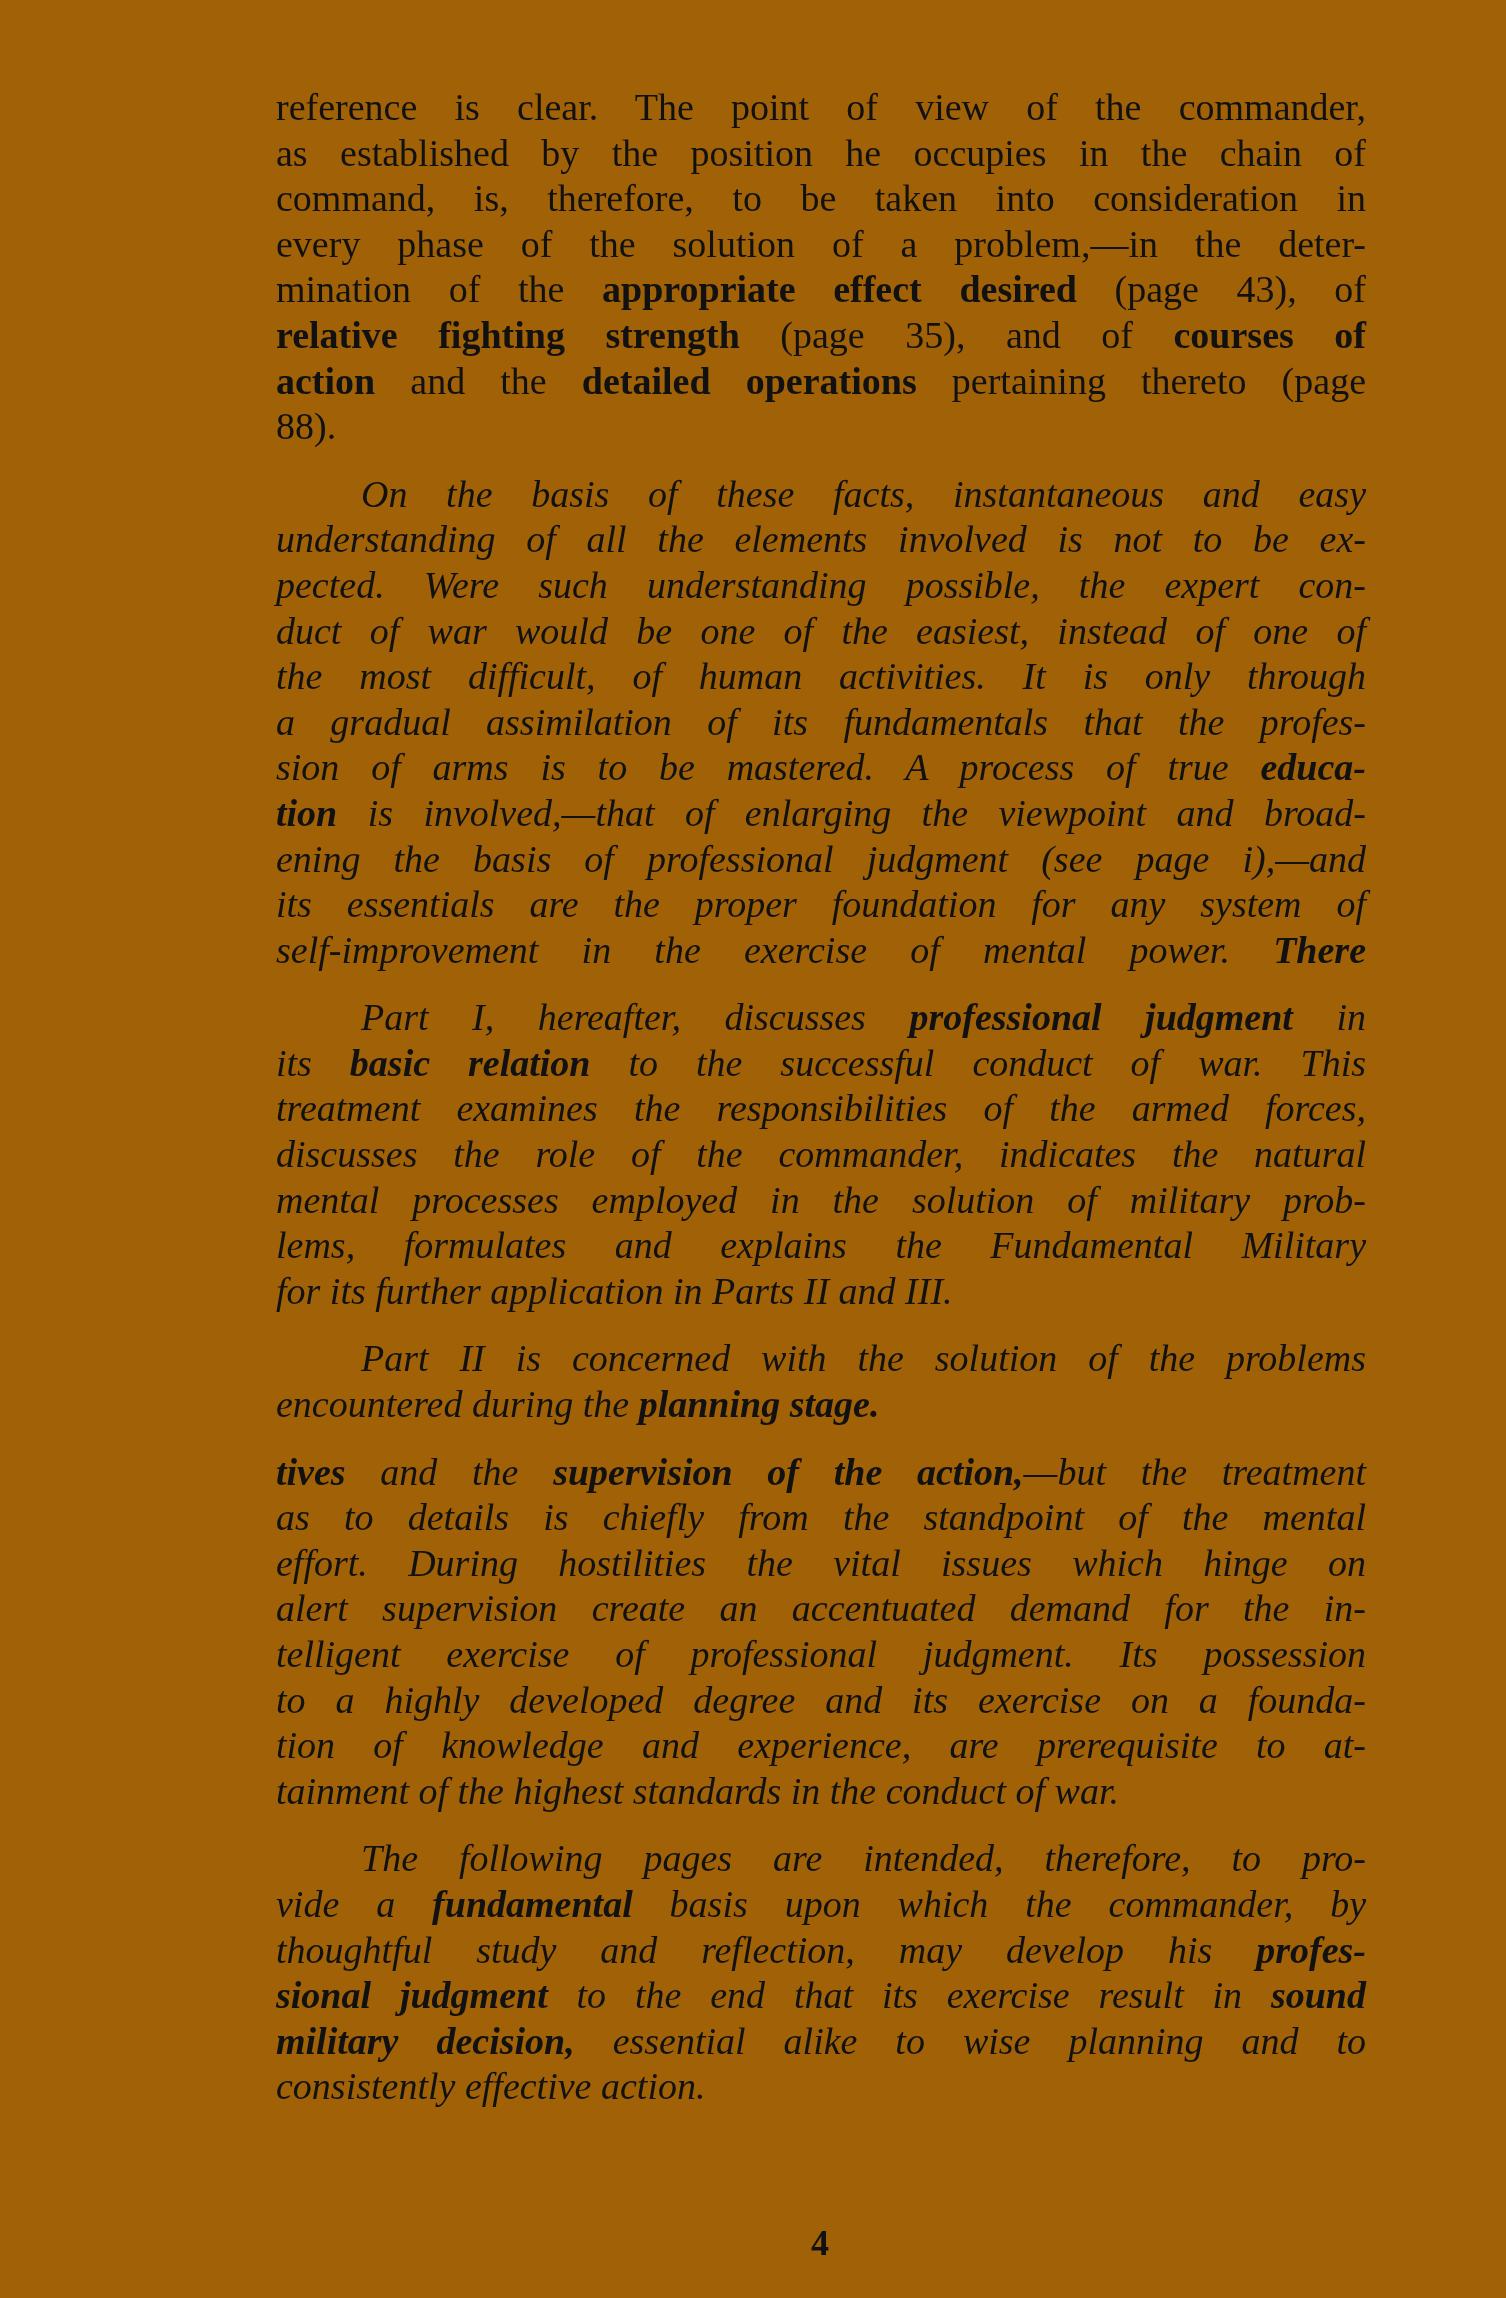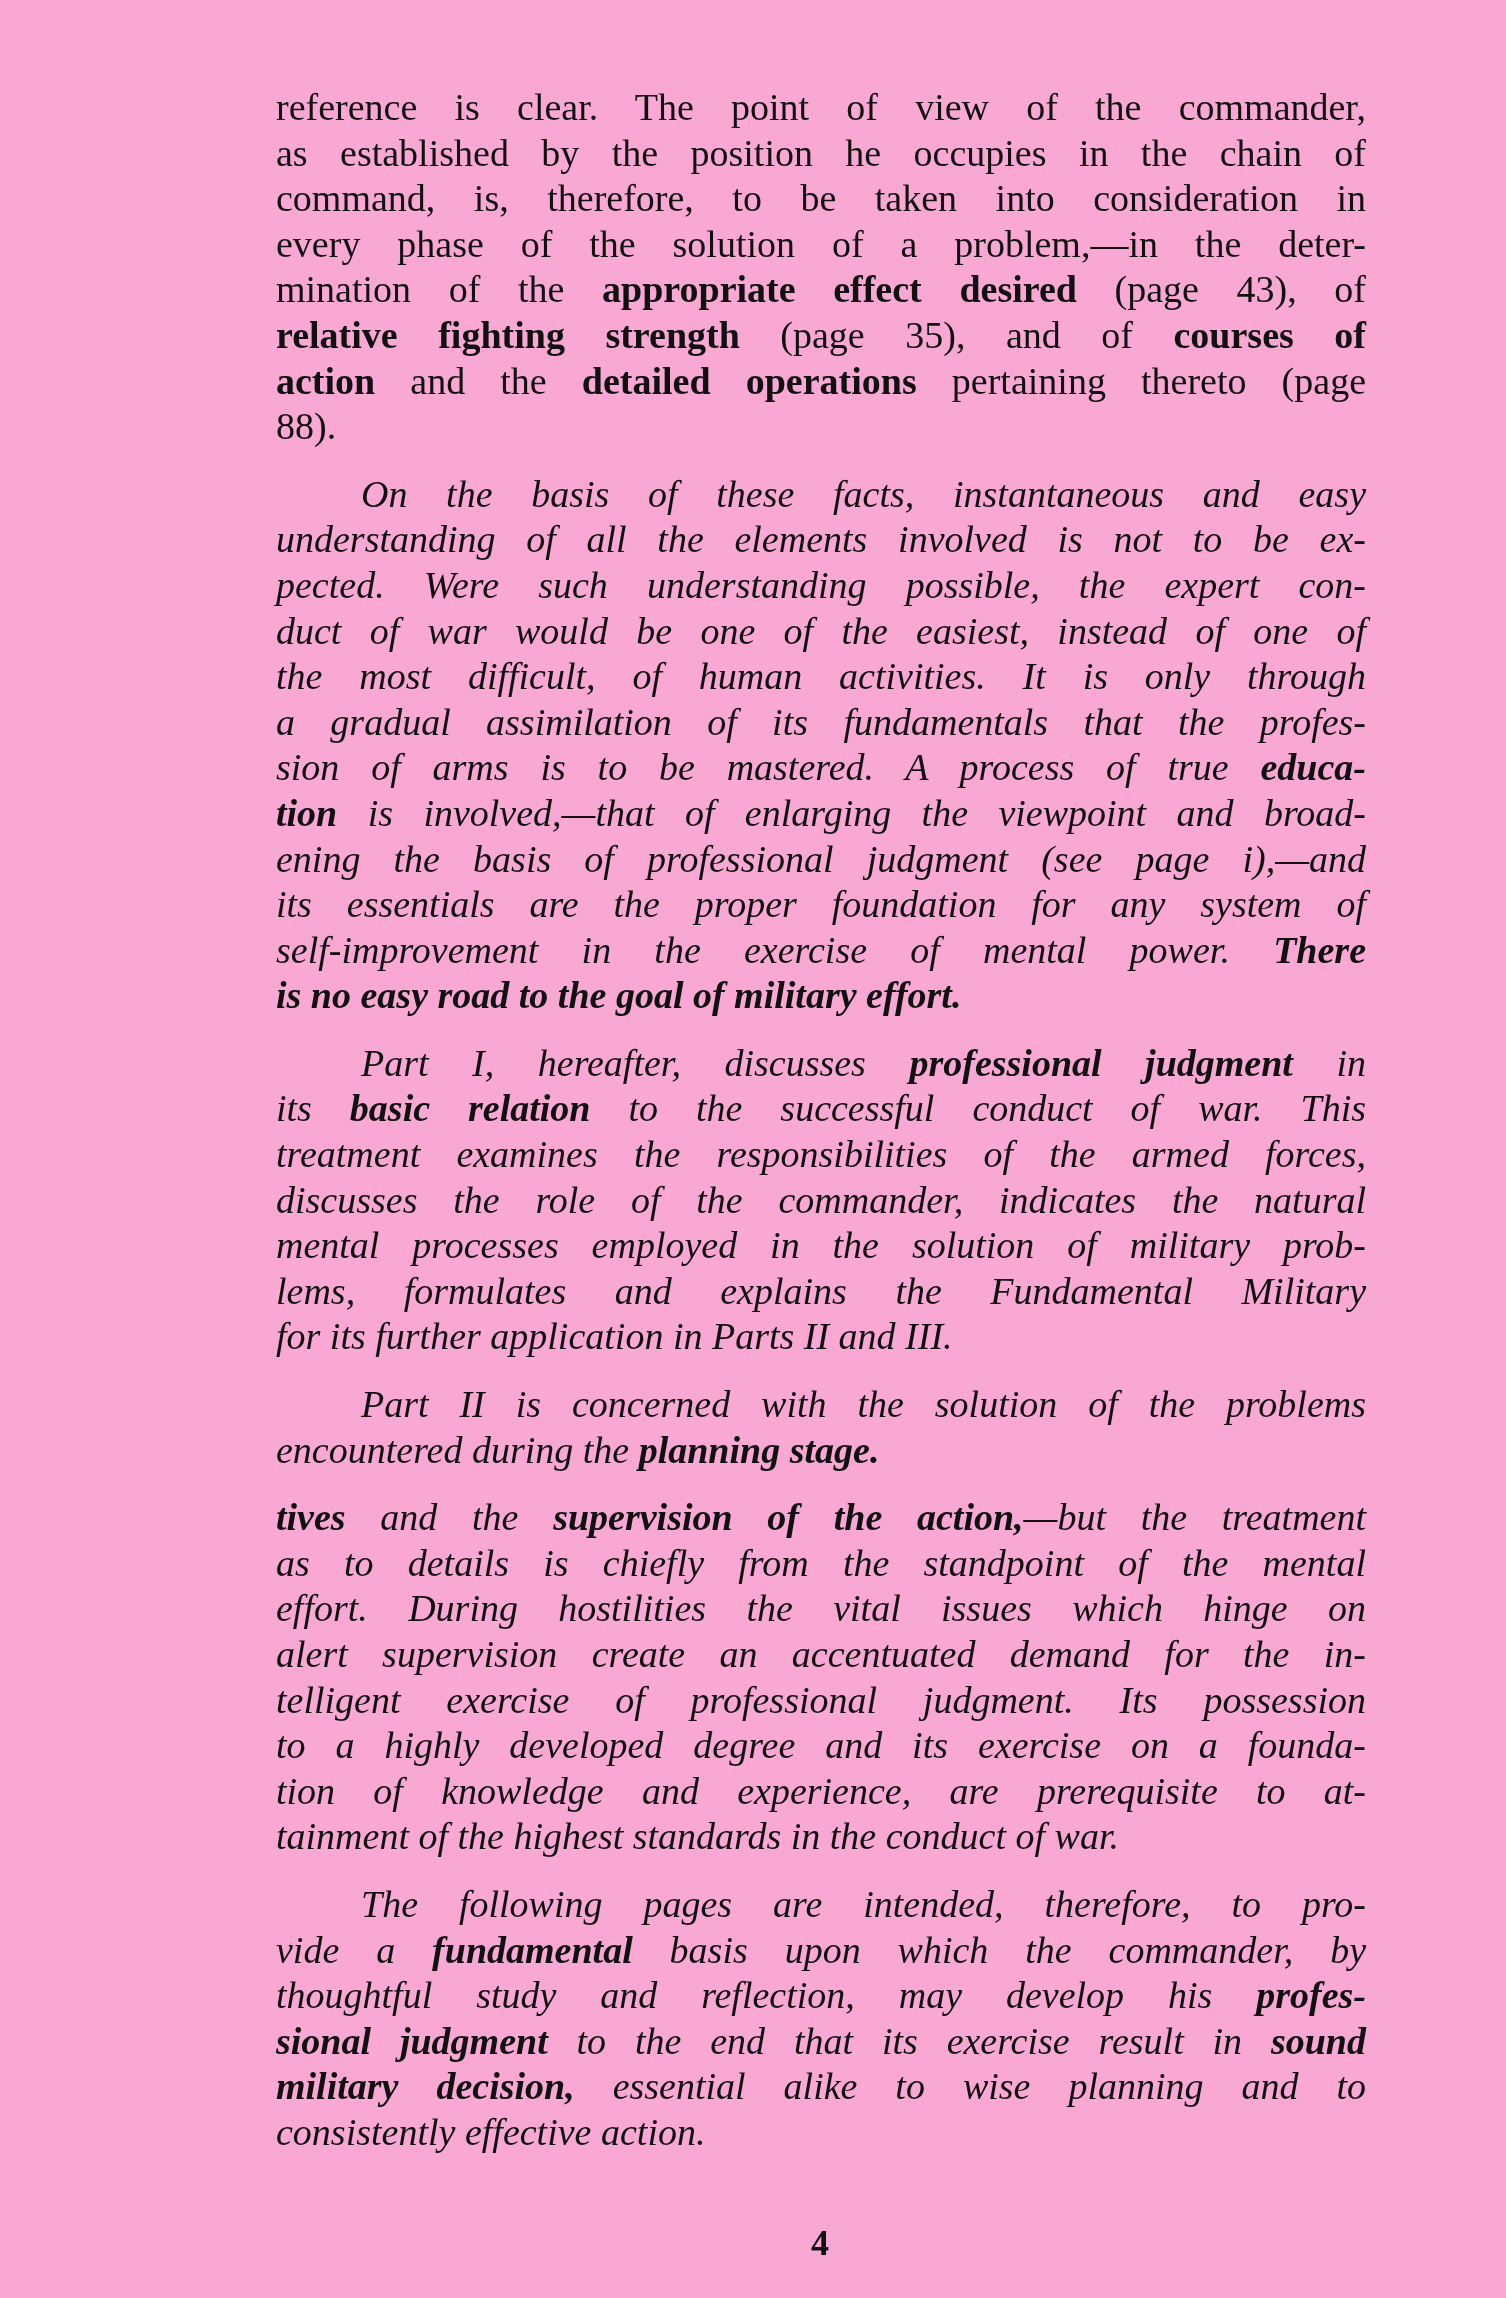--- a/index.html
+++ b/index.html
@@ -1,17 +1,17 @@
 <!DOCTYPE html>
 <html><head>
 <meta charset="utf-8">
 <style>
   html, body { margin: 0; padding: 0; background: #ffffff; }
   body { width: 1506px; height: 2298px; position: relative; overflow: hidden; }
-  .page { position: absolute; left: 0; top: 0; width: 1506px; height: 2298px; background: #f9a8d4; }
+  .page { position: absolute; left: 0; top: 0; width: 1506px; height: 2298px; background: #a16207; }
   .column {
     position: absolute; left: 276px; top: 85px; width: 1090px;
     font-family: "Liberation Serif", "DejaVu Serif", serif;
     font-size: 38px; color: #111111;
   }
   .para { margin: 0; padding: 0; }
   .para + .para { margin-top: 22px; font-style: italic; }
   .line {
     display: block; height: 45.6px; line-height: 45.6px;
     white-space: nowrap; text-align: justify; text-align-last: justify;
@@ -47,21 +47,20 @@
         <span class="line"><span>understanding of all the elements involved is not to be ex-</span></span>
         <span class="line"><span>pected.  Were such understanding possible, the expert con-</span></span>
         <span class="line"><span>duct of war would be one of the easiest, instead of one of</span></span>
         <span class="line"><span>the most difficult, of human activities.  It is only through</span></span>
         <span class="line"><span>a gradual assimilation of its fundamentals that the profes-</span></span>
         <span class="line"><span>sion of arms is to be mastered.  A process of true </span><span class="b">educa-</span></span>
         <span class="line"><span class="b">tion</span><span> is involved,—that of enlarging the viewpoint and broad-</span></span>
         <span class="line"><span>ening the basis of professional judgment (see page i),—and</span></span>
         <span class="line"><span>its essentials are the proper foundation for any system of</span></span>
         <span class="line"><span>self-improvement in the exercise of mental power.  </span><span class="b">There</span></span>
-        <span class="line last"><span class="b">is no easy road to the goal of military effort.</span></span>
       </div>
       <div class="para">
         <span class="line indent"><span>Part I, hereafter, discusses </span><span class="b">professional judgment</span><span> in</span></span>
         <span class="line"><span>its </span><span class="b">basic relation</span><span> to the successful conduct of war.  This</span></span>
         <span class="line"><span>treatment examines the responsibilities of the armed forces,</span></span>
         <span class="line"><span>discusses the role of the commander, indicates the natural</span></span>
         <span class="line"><span>mental processes employed in the solution of military prob-</span></span>
         <span class="line"><span>lems, formulates and explains the Fundamental Military</span></span>
         <span class="line last"><span>for its further application in Parts II and III.</span></span>
       </div>

